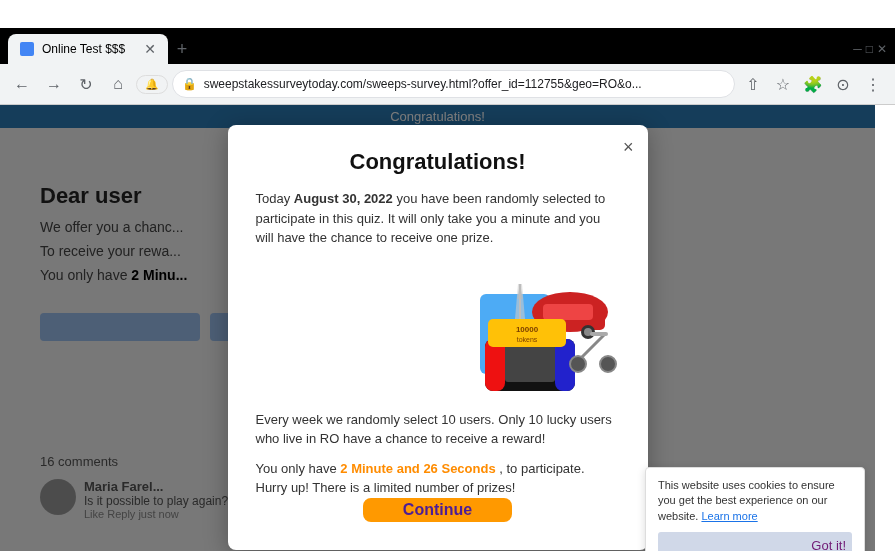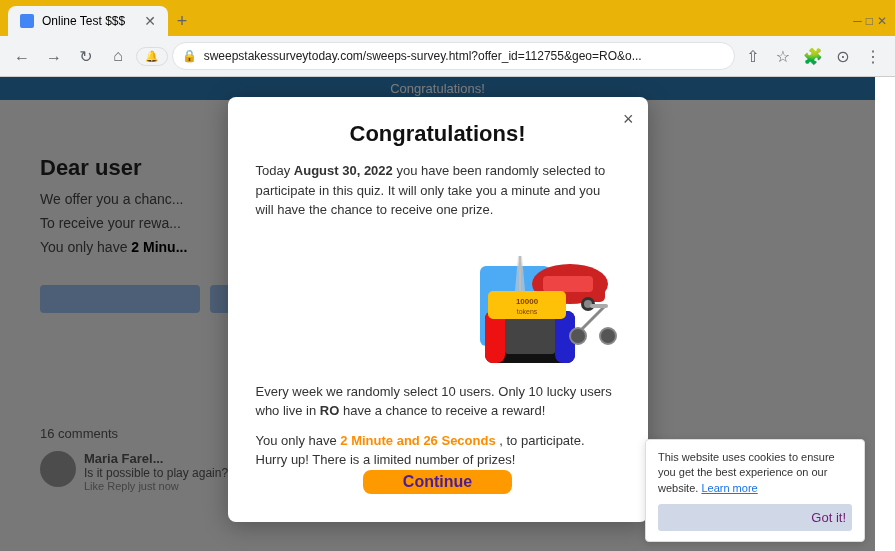--- a/index.html
+++ b/index.html
@@ -13,22 +13,23 @@
 
     
     .browser-chrome {
       background: #f1f3f4;
       border-bottom: 1px solid #ccc;
     }
     .tab-bar {
       display: flex;
       align-items: center;
       padding: 6px 8px 0;
-      background: #eab308;
+      background: #000000;
       height: 36px;
+      margin-top: 28px;
     }
     .tab-active {
       background: #f1f3f4;
       border-radius: 8px 8px 0 0;
       padding: 4px 12px;
       font-size: 12px;
       display: flex;
       align-items: center;
       gap: 8px;
       height: 30px;
@@ -239,21 +240,21 @@
       display: flex;
       justify-content: flex-end;
       margin-bottom: 16px;
     }
     .modal-body {
       font-size: 13px;
       color: #333;
       line-height: 1.5;
       margin-bottom: 10px;
     }
-    .modal-body strong { font-weight: bold; }
+    .modal-body strong { font-weight: normal; }
     .modal-timer {
       font-size: 13px;
       color: #333;
       line-height: 1.5;
     }
     .timer-highlight {
       color: #ff8c00;
       font-weight: bold;
     }
     .modal-continue-btn {

